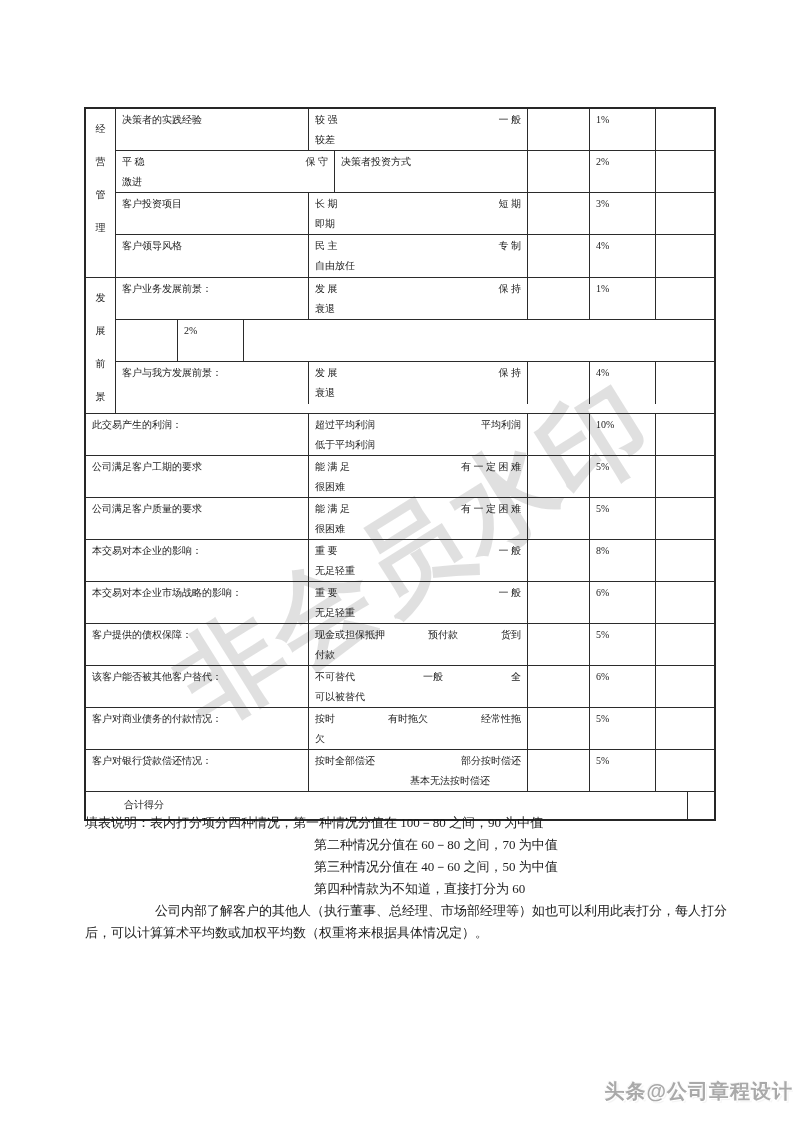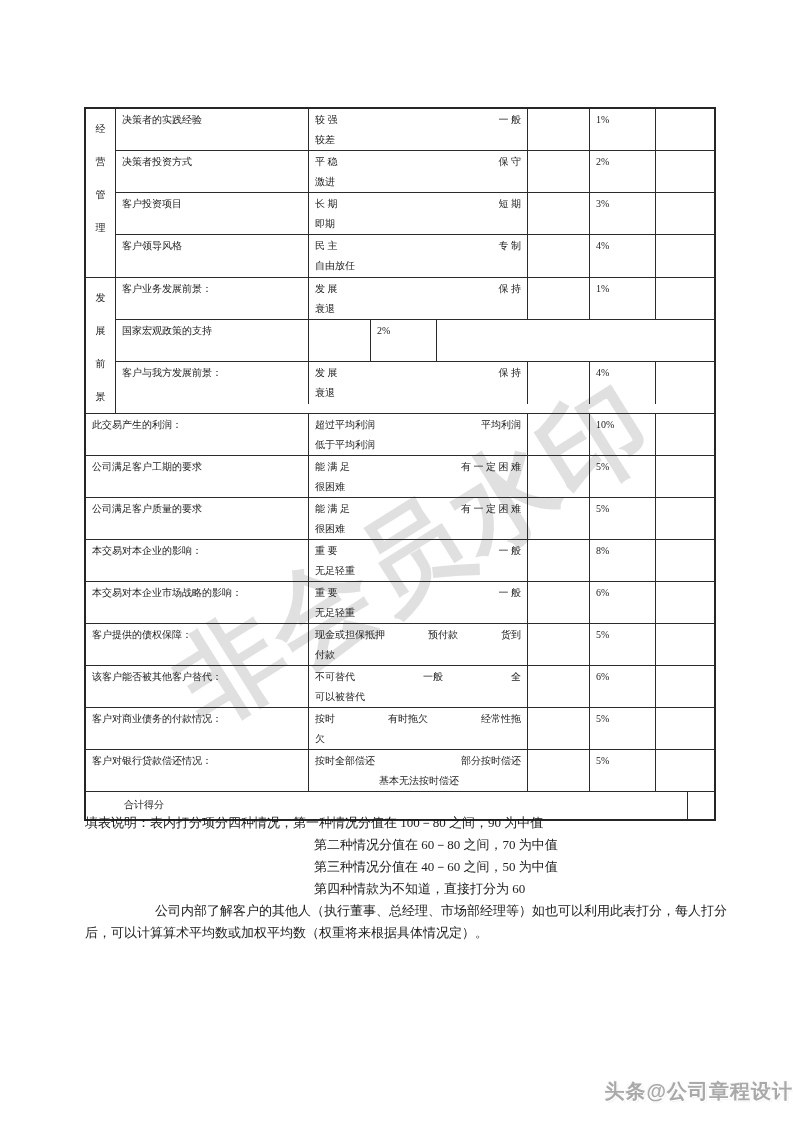--- a/index.html
+++ b/index.html
@@ -30,21 +30,21 @@
   .c-c{width:219px;}
   .c-d{width:62px;}
   .c-e{width:66px;}
   .c-f{flex:1;}
   .c-total{width:570px;line-height:23px;}
   .item-cell{white-space:nowrap;}
   .glabel-cell{width:30px;padding:3px 0 0 0;}
   .glabel{width:17px;margin:0 auto;word-break:break-all;line-height:33px;
     text-align:center;}
   .opt-line1{display:flex;justify-content:space-between;}
-  .opt-line2.indented{padding-left:64px;}
+  .opt-line2.indented{padding-left:64px;text-align:center;}
 
   
   .notes{position:absolute;left:85px;top:812px;width:651px;font-size:13px;
     line-height:22px;z-index:1;}
   .note-indent{margin-left:229px;}
   .notes .para{margin:0;text-indent:70px;}
 
   
   .credit{position:absolute;right:0;top:1078px;font-size:20px;font-weight:bold;
     letter-spacing:1px;color:#a9a9a9;z-index:1;
@@ -71,28 +71,28 @@
                 <span class="opt-part">较 强</span>
                 <span class="opt-part">一 般</span>
               </div>
               <div class="opt-line2">较差</div>
             </div>
             <div class="cell score-cell c-d"></div>
             <div class="cell weight-cell c-e">1%</div>
             <div class="cell result-cell c-f"></div>
           </div>
           <div class="trow">
-            <div class="cell item-cell c-b">决策者投资方式</div>
             <div class="cell options-cell c-c">
               <div class="opt-line1">
                 <span class="opt-part">平 稳</span>
                 <span class="opt-part">保 守</span>
               </div>
               <div class="opt-line2">激进</div>
             </div>
+            <div class="cell item-cell c-b">决策者投资方式</div>
             <div class="cell score-cell c-d"></div>
             <div class="cell weight-cell c-e">2%</div>
             <div class="cell result-cell c-f"></div>
           </div>
           <div class="trow">
             <div class="cell item-cell c-b">客户投资项目</div>
             <div class="cell options-cell c-c">
               <div class="opt-line1">
                 <span class="opt-part">长 期</span>
                 <span class="opt-part">短 期</span>
@@ -130,21 +130,20 @@
                 <span class="opt-part">发 展</span>
                 <span class="opt-part">保 持</span>
               </div>
               <div class="opt-line2">衰退</div>
             </div>
             <div class="cell score-cell c-d"></div>
             <div class="cell weight-cell c-e">1%</div>
             <div class="cell result-cell c-f"></div>
           </div>
           <div class="trow">
-            <div class="cell item-cell c-b">国家宏观政策的支持</div>
             <div class="cell score-cell c-d"></div>
             <div class="cell weight-cell c-e">2%</div>
             <div class="cell result-cell c-f"></div>
           </div>
           <div class="trow">
             <div class="cell item-cell c-b">客户与我方发展前景：</div>
             <div class="cell options-cell c-c">
               <div class="opt-line1">
                 <span class="opt-part">发 展</span>
                 <span class="opt-part">保 持</span>

